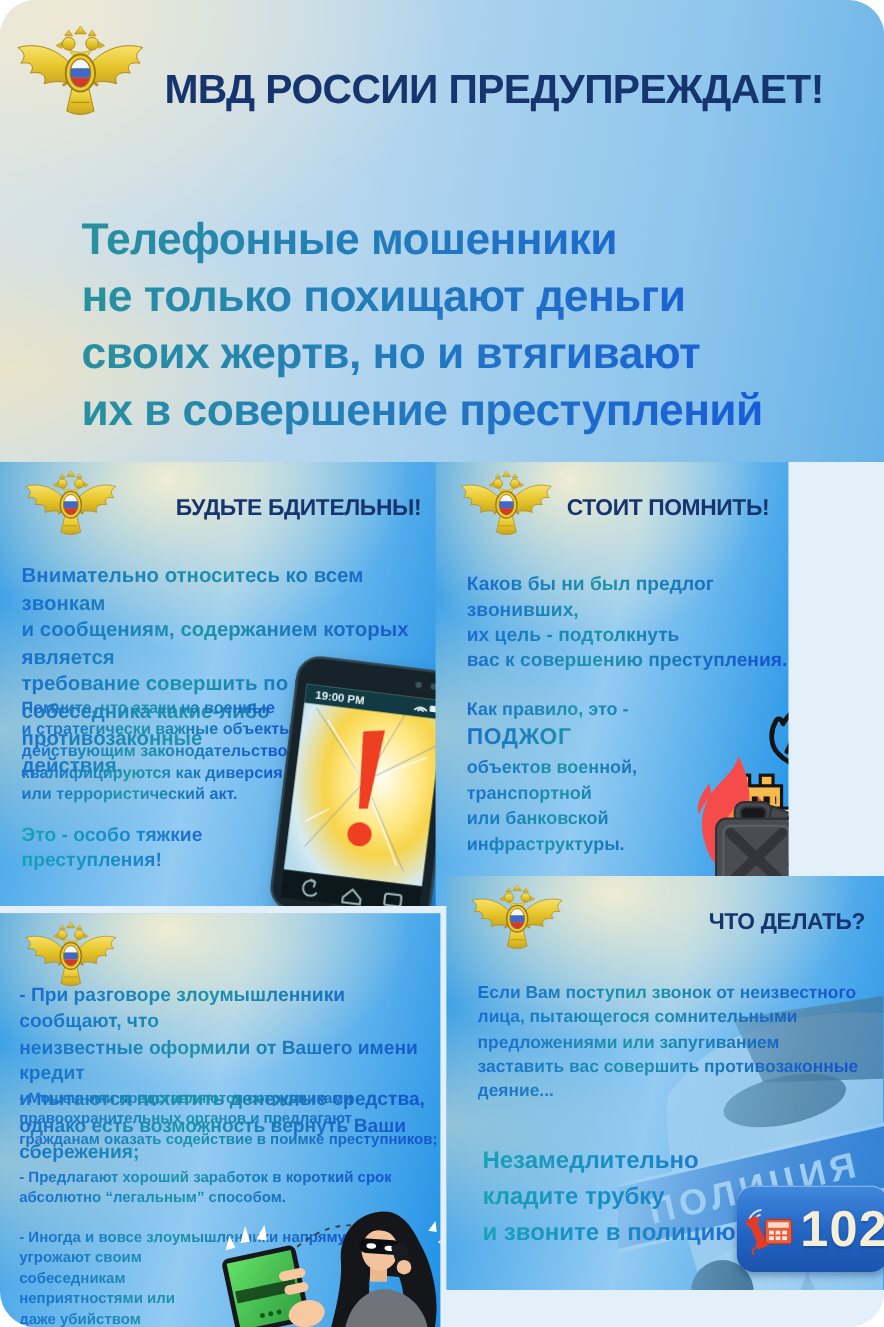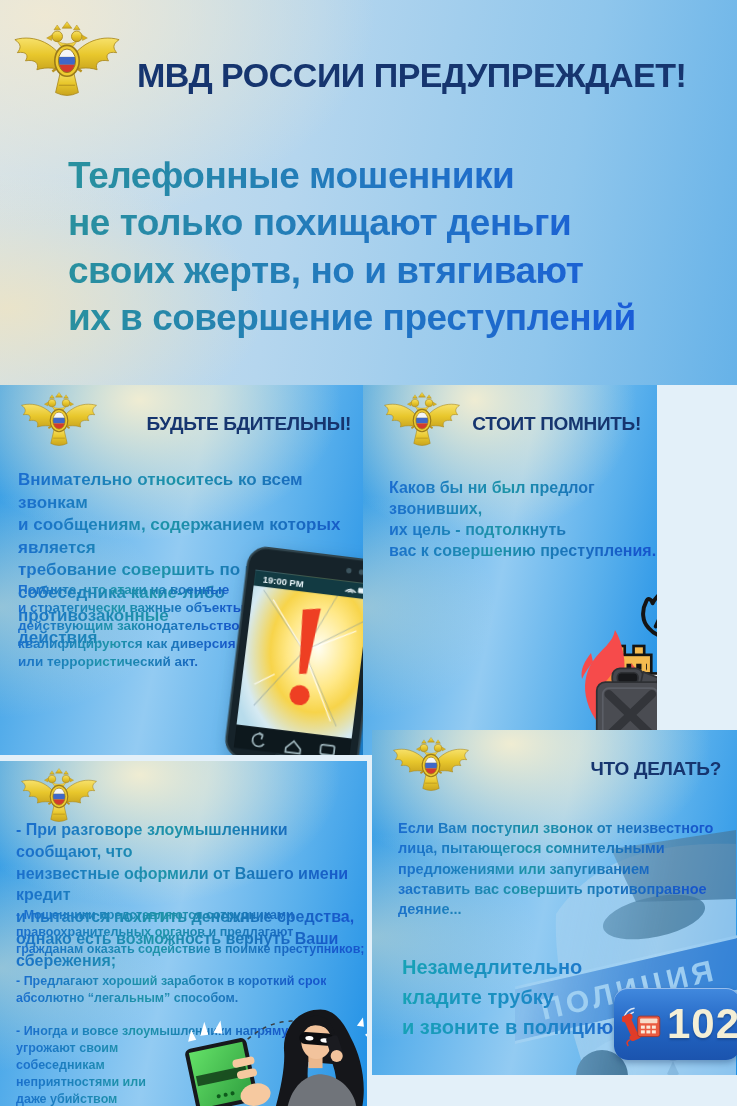--- a/index.html
+++ b/index.html
@@ -1,17 +1,17 @@
 <!DOCTYPE html>
 <html><head>
 <meta charset="utf-8">
 <style>
   html,body{margin:0;padding:0;}
   body{font-family:"Liberation Sans",sans-serif;}
-  #poster{position:relative;width:737px;height:1106px;background:#e3f0f9;overflow:hidden;}
+  #poster{position:relative;width:737px;height:1106px;background:#e3f0f9;overflow:hidden;border-radius:30px;}
   .abs{position:absolute;}
   .txt{font-weight:bold;white-space:pre-line;}
   
   .grad{background-image:linear-gradient(100deg,#1a6cd0 0%,#1d93a8 42%,#1656cc 92%);
         -webkit-background-clip:text;background-clip:text;color:transparent;-webkit-text-fill-color:transparent;}
   .grad-hero{background-image:linear-gradient(93deg,#29919e 0%,#2176c2 55%,#1a5cd8 100%);
         -webkit-background-clip:text;background-clip:text;color:transparent;-webkit-text-fill-color:transparent;}
   .grad-teal{background-image:linear-gradient(95deg,#17a2b6 0%,#1b86c6 65%,#2068d0 100%);
         -webkit-background-clip:text;background-clip:text;color:transparent;-webkit-text-fill-color:transparent;}
   .navy{color:#16356f;}
@@ -91,41 +91,43 @@
   </defs>
 </svg>
 
 <div id="poster">
 
   <div class="abs top-bg">
     <svg class="abs" style="left:10px;top:20px" width="114" height="80">
         <use href="#eagle"></use>
       </svg>
     <div class="abs txt navy header-title" style="left:137px;top:56px">МВД РОССИИ ПРЕДУПРЕЖДАЕТ!</div>
-    <div class="abs txt grad-hero hero-text" style="left:68px;top:152px">Телефонные мошенники
+    <div class="abs txt grad-hero hero-text" style="left:68px;top:176px">Телефонные мошенники
 не только похищают деньги
 своих жертв, но и втягивают
 их в совершение преступлений</div>
   </div>
 
   <div class="panel" style="left:0;top:385px;width:367px;height:370px">
     <svg class="abs" style="left:18px;top:6px" width="82" height="58">
         <use href="#eagle"></use>
       </svg>
     <div class="panel-title navy txt">БУДЬТЕ БДИТЕЛЬНЫ!</div>
     <div class="abs txt grad" style="left:18px;top:84px;font-size:17px;line-height:1.33">Внимательно относитесь ко всем звонкам
 и сообщениям, содержанием которых является
 требование совершить по инструкции
 собеседника какие-либо противозаконные
 действия.</div>
     <div class="abs txt grad" style="left:18px;top:196px;font-size:13.5px;line-height:1.33">Помните, что атаки на военные
 и стратегически важные объекты
 действующим законодательством
 квалифицируются как диверсия
 или террористический акт.</div>
+    <div class="abs txt grad-teal" style="left:18px;top:302px;font-size:16px;line-height:1.3">Это - особо тяжкие
+преступления!</div>
 
     <svg class="abs phone-shadow" style="left:234px;top:166px;transform:rotate(7deg)" width="138" height="216" viewBox="0 0 130 205">
       <rect x="2" y="2" width="126" height="201" rx="18" fill="#16232a" stroke="#31454e" stroke-width="2"></rect>
       <circle cx="98" cy="14" r="2.5" fill="#3c545e"></circle>
         <circle cx="110" cy="14" r="2.5" fill="#3c545e"></circle>
       <rect x="10" y="24" width="110" height="148" fill="url(#scr)"></rect>
       <g stroke="rgba(120,145,155,.45)" stroke-width="1">
         <path d="M65,95 L20,42 M65,95 L118,60 M65,95 L104,162 M65,95 L24,152 M65,95 L95,28"></path>
       </g>
       <g stroke="rgba(255,255,255,.8)" stroke-width="1.2">
@@ -149,20 +151,25 @@
   </div>
 
   <div class="panel" style="left:363px;top:385px;width:294px;height:370px">
     <svg class="abs" style="left:18px;top:6px" width="82" height="58">
         <use href="#eagle"></use>
       </svg>
     <div class="panel-title navy txt">СТОИТ ПОМНИТЬ!</div>
     <div class="abs txt grad" style="left:26px;top:92px;font-size:16px;line-height:1.32">Каков бы ни был предлог звонивших,
 их цель - подтолкнуть
 вас к совершению преступления.</div>
+    <div class="abs txt grad" style="left:26px;top:196px;font-size:15px;line-height:1.42;width:200px"><span>Как правило, это - </span><span style="font-size:19px;letter-spacing:0.5px">ПОДЖОГ</span><span>
+объектов военной,
+транспортной
+или банковской
+инфраструктуры.</span></div>
 
     <svg class="abs" style="left:268px;top:194px" width="72" height="66" viewBox="0 0 90 80">
       <path d="M45,5 C40,16 31,20 27,29 C25,23 21,22 19,27 C13,38 14,52 22,60 C29,68 38,71 45,71 C52,71 61,68 68,60 C76,52 77,38 71,27 C69,22 65,23 63,29 C59,20 50,16 45,5 Z" fill="none" stroke="#141414" stroke-width="5" stroke-linejoin="round"></path>
       <path d="M31,58 L38,43 L45,54 L52,43 L59,58" fill="none" stroke="#141414" stroke-width="5" stroke-linejoin="round" stroke-linecap="round"></path>
     </svg>
 
     <svg class="abs" style="left:244px;top:246px" width="124" height="92" viewBox="0 0 140 102">
       <g stroke="#141414" stroke-width="3">
         <rect x="8" y="16" width="12" height="14" fill="#f6bb4f"></rect>
           <rect x="30" y="16" width="12" height="14" fill="#f6bb4f"></rect>
@@ -284,21 +291,21 @@
             <ellipse cx="45" cy="28" rx="9" ry="11"></ellipse>
             <path d="M45,39 l-6,13 q6,4 12,0 z"></path>
           </g>
         </g>
       </svg>
     </div>
 
     <div class="abs txt grad" style="left:26px;top:88px;font-size:14.5px;line-height:1.4">Если Вам поступил звонок от неизвестного
 лица, пытающегося сомнительными
 предложениями или запугиванием
-заставить вас совершить противоправное
+заставить вас совершить противозаконные
 деяние...</div>
     <div class="abs txt grad-teal" style="left:30px;top:222px;font-size:20px;line-height:1.5">Незамедлительно
 кладите трубку
 и звоните в полицию!</div>
 
     <div class="badge102">
       <svg width="52" height="50" viewBox="0 0 52 48">
         <path d="M3,14 Q7,5 16,4 M6,17 Q9,11 15,9" stroke="#dfe8f5" stroke-width="1.8" fill="none"></path>
         <g transform="rotate(-24 12 28)">
           <rect x="7" y="14" width="9" height="28" rx="4.5" fill="#e03c28"></rect>

